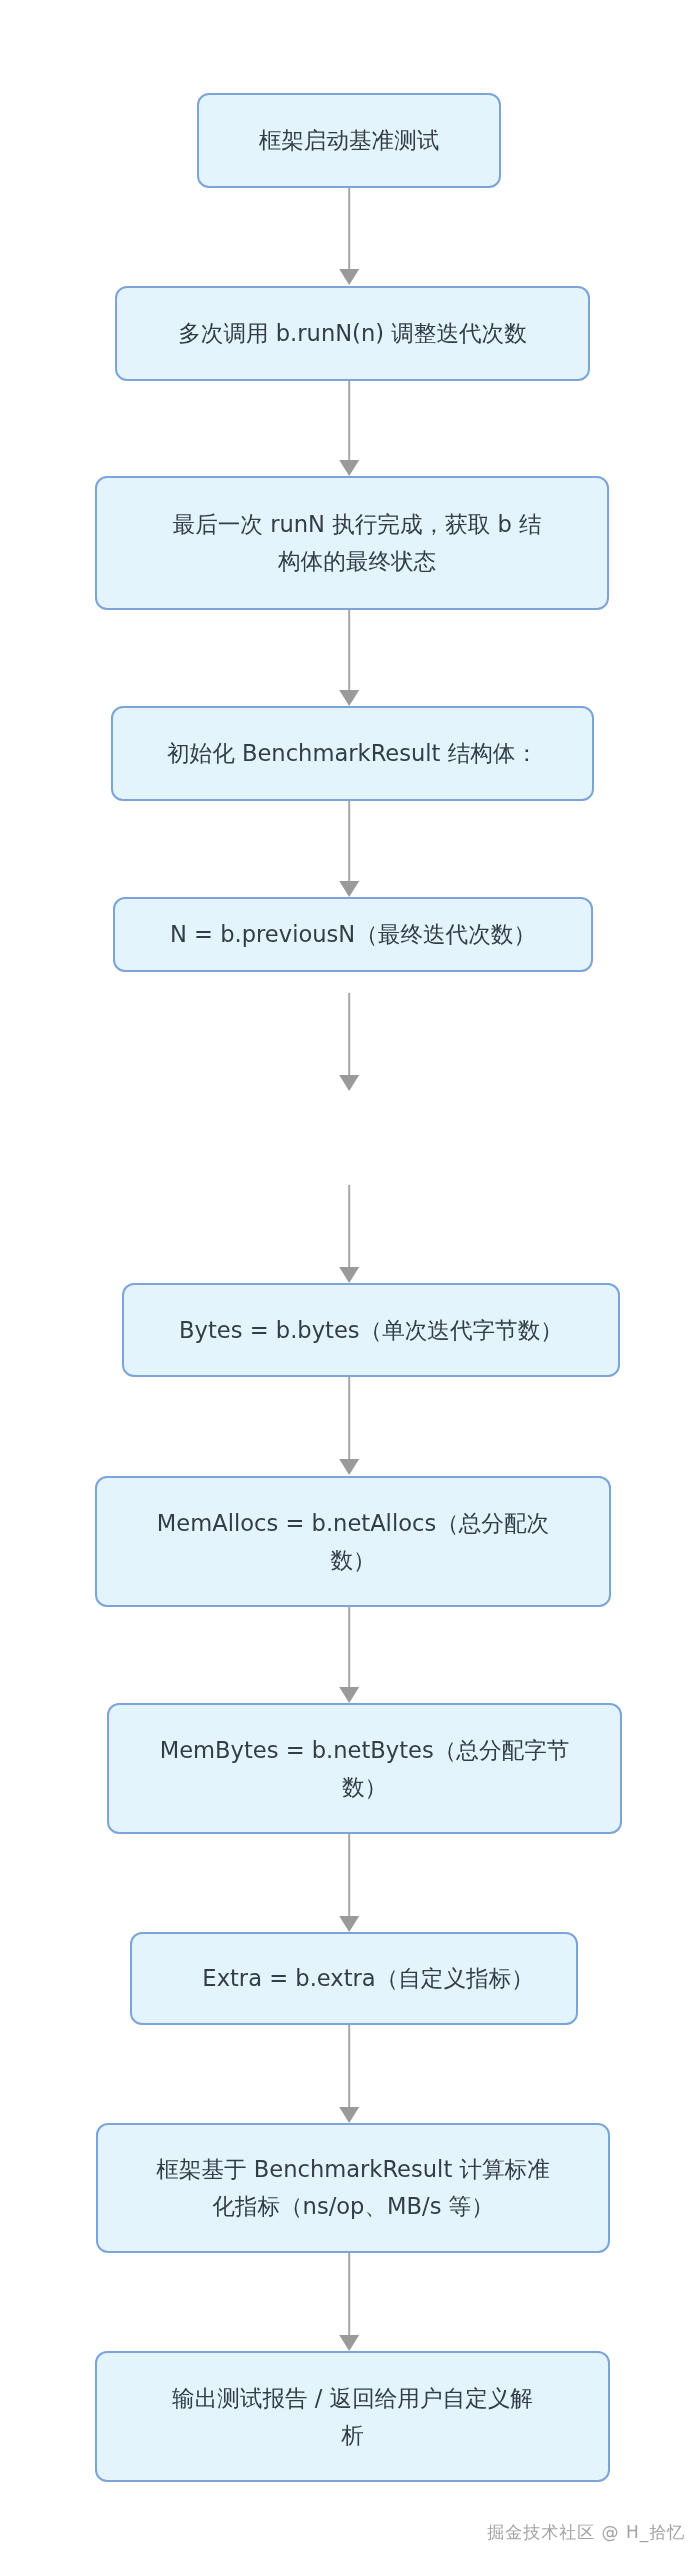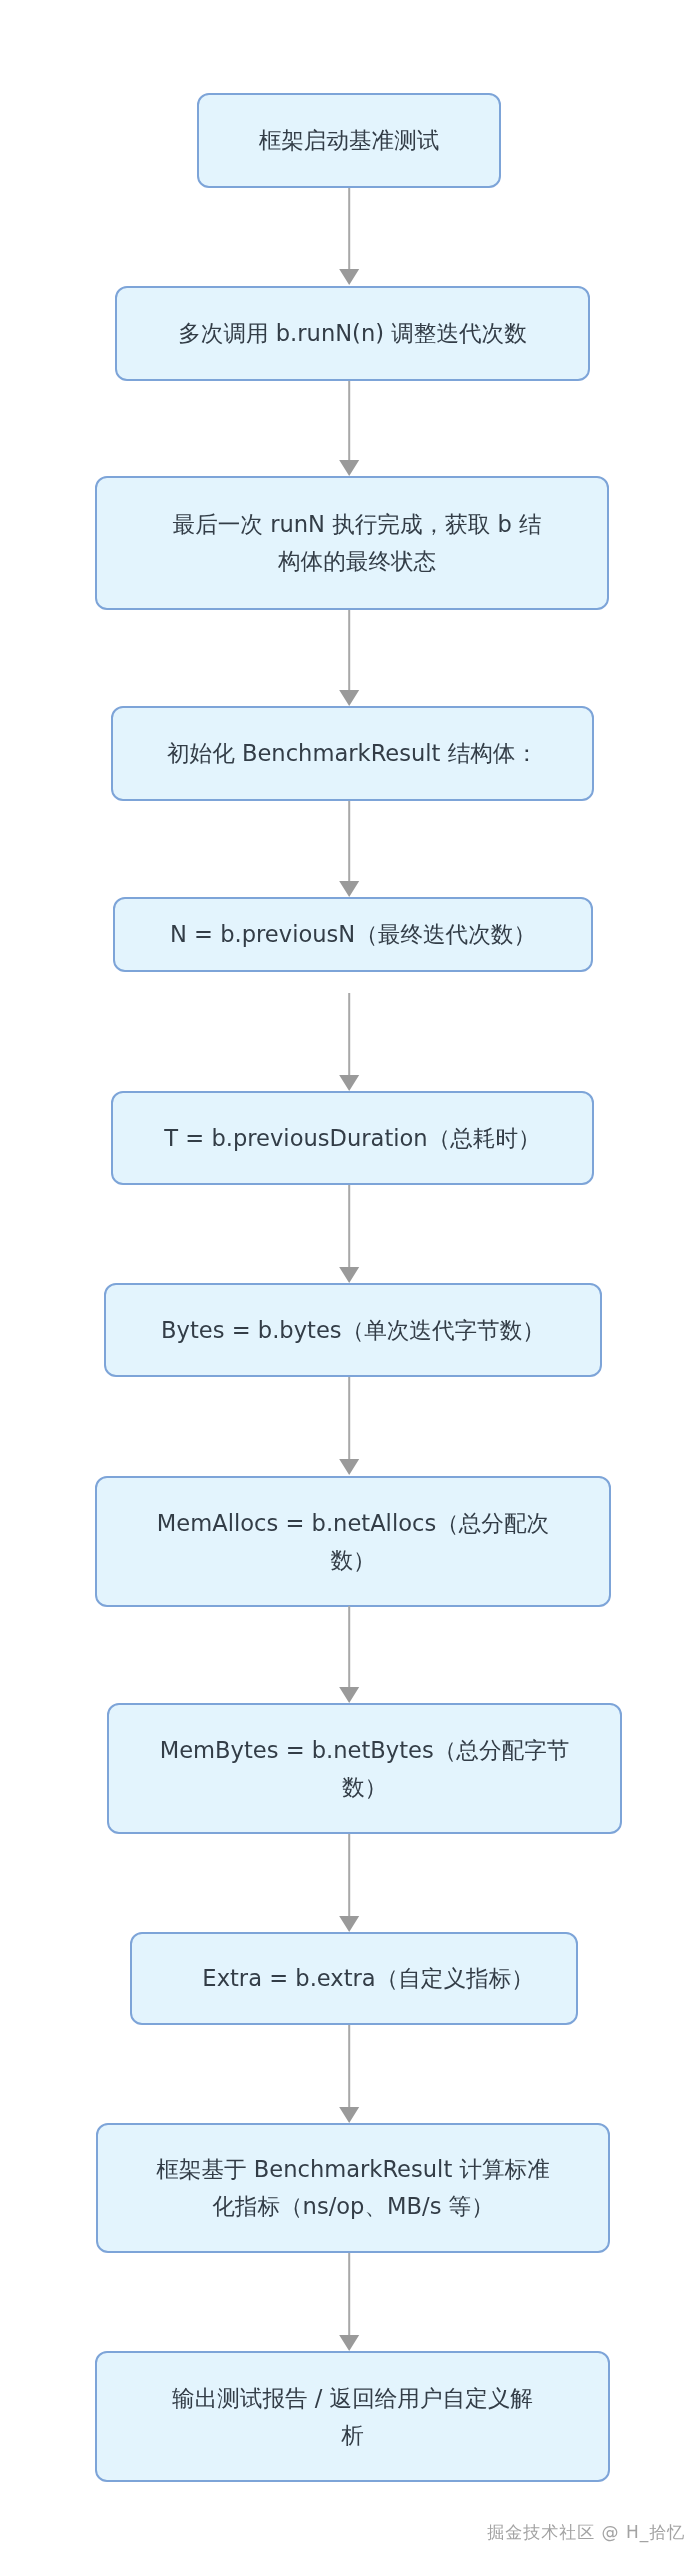--- a/index.html
+++ b/index.html
@@ -55,21 +55,21 @@
     border-right:10.8px solid transparent;
     border-top:16.7px solid var(--arrowhead);
   }
   
   .n1 {left:197px;top:93px;  width:304px;height:95px;}
   .n2 {left:115px;top:286px; width:475px;height:95px;}
   .n3 {left:95px; top:476px; width:514px;height:134px;padding-left:20px;}
   .n4 {left:111px;top:706px; width:483px;height:95px;}
   .n5 {left:113px;top:897px; width:480px;height:75px;}
   .n6 {left:111px;top:1091px;width:483px;height:94px;}
-  .n7 {left:104px;top:1283px;width:498px;height:94px;}
+  .n7 {left:122px;top:1283px;width:498px;height:94px;}
   .n8 {left:95px; top:1476px;width:516px;height:131px;}
   .n9 {left:95px; top:1703px;width:515px;height:131px;margin-left:12px;}
   .n10{left:130px;top:1932px;width:448px;height:93px;padding-left:38px;}
   .n11{left:96px; top:2123px;width:514px;height:130px;}
   .n12{left:95px; top:2351px;width:515px;height:131px;}
   
   .a1 {top:188px; height:97px;}
   .a2 {top:381px; height:95px;}
   .a3 {top:610px; height:96px;}
   .a4 {top:801px; height:96px;}
@@ -95,21 +95,20 @@
 <body>
 
 <div id="canvas">
 
   <div class="node n1">框架启动基准测试</div>
   <div class="node n2">多次调用 b.runN(n) 调整迭代次数</div>
   <div class="node n3">最后一次 runN 执行完成，获取 b 结
 构体的最终状态</div>
   <div class="node n4">初始化 BenchmarkResult 结构体：</div>
   <div class="node n5">N = b.previousN（最终迭代次数）</div>
-  <div class="node n6">T = b.previousDuration（总耗时）</div>
   <div class="node n7">Bytes = b.bytes（单次迭代字节数）</div>
   <div class="node n8">MemAllocs = b.netAllocs（总分配次
 数）</div>
   <div class="node n9">MemBytes = b.netBytes（总分配字节
 数）</div>
   <div class="node n10">Extra = b.extra（自定义指标）</div>
   <div class="node n11">框架基于 BenchmarkResult 计算标准
 化指标（ns/op、MB/s 等）</div>
   <div class="node n12">输出测试报告 / 返回给用户自定义解
 析</div>

